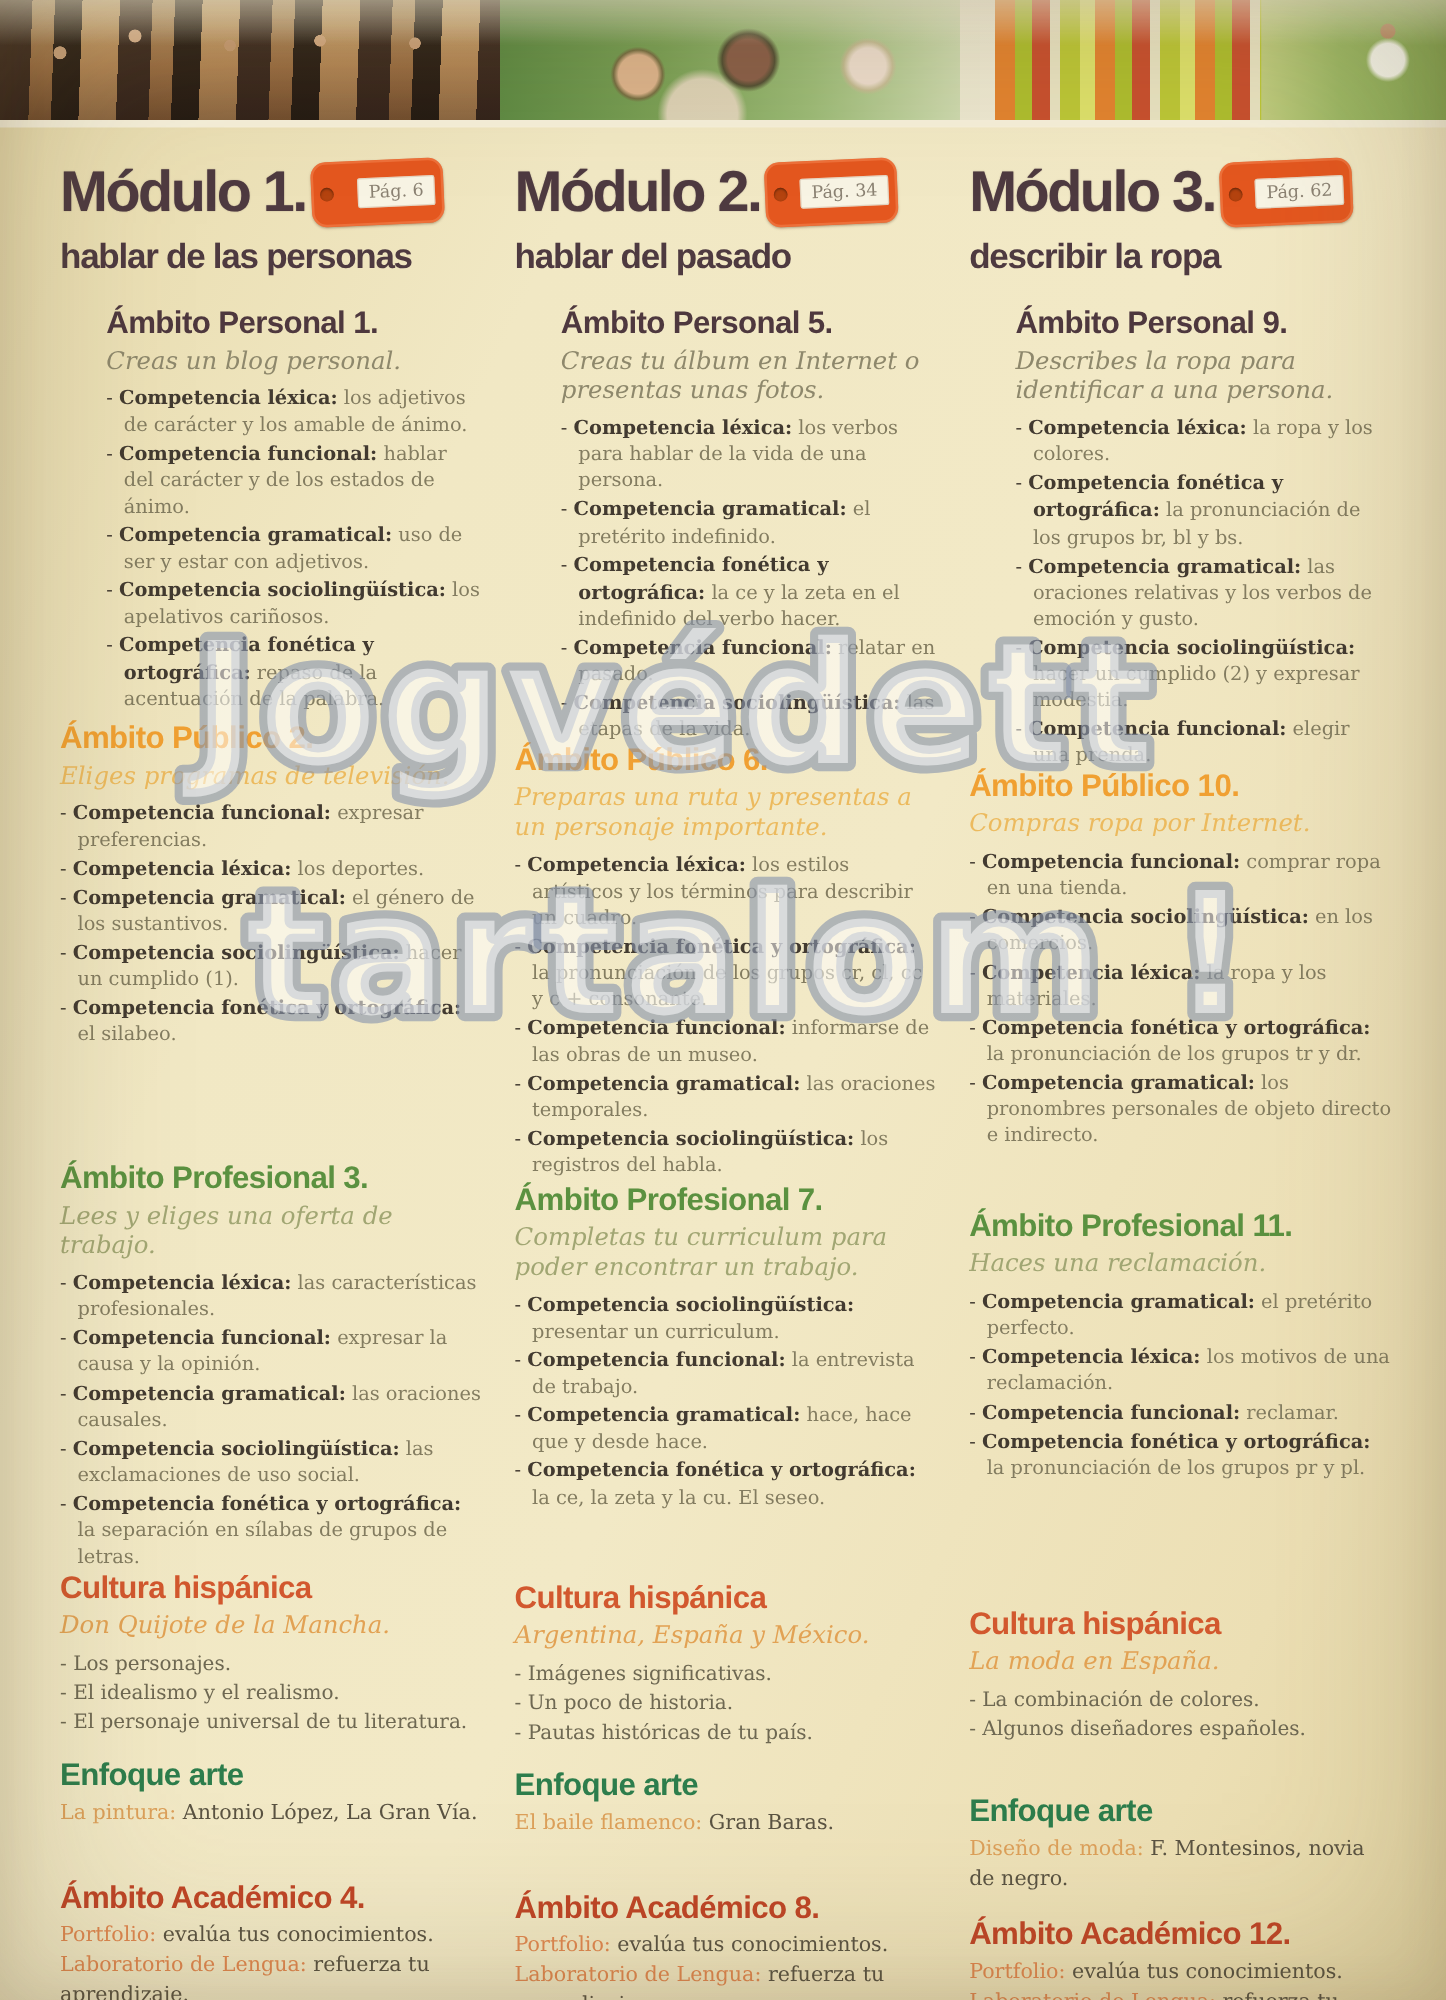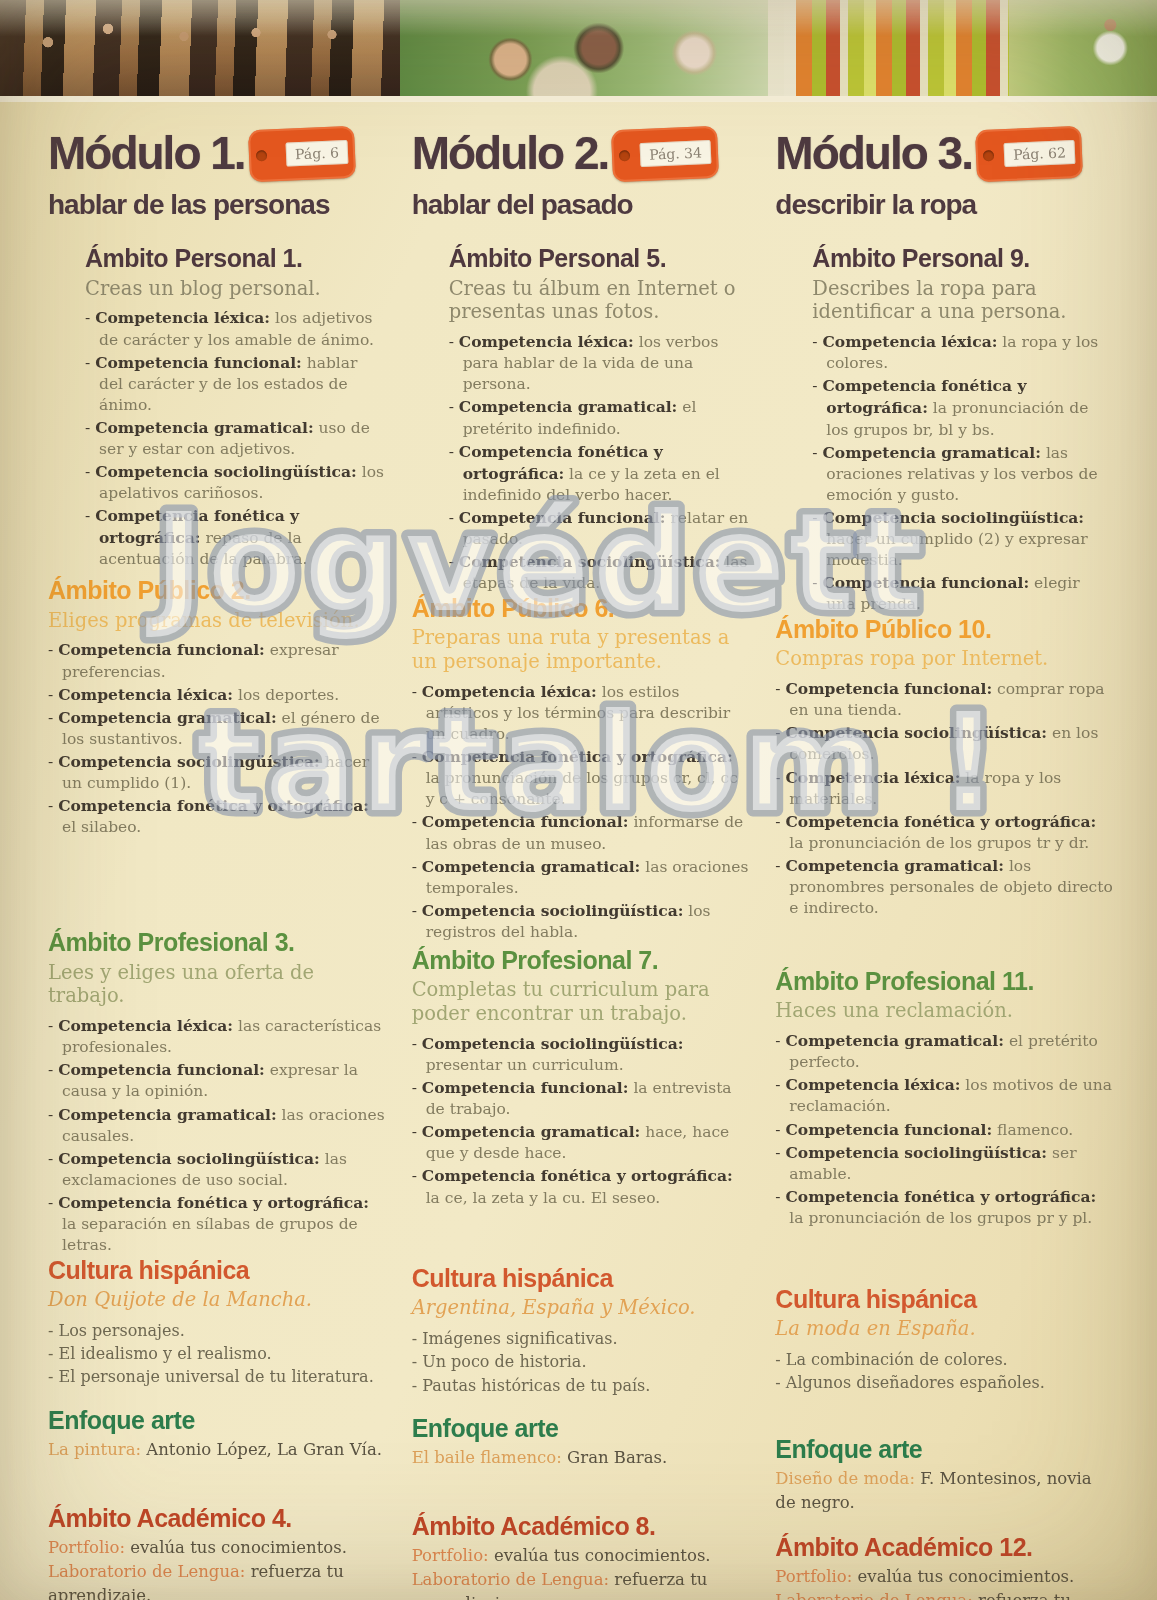--- a/index.html
+++ b/index.html
@@ -75,21 +75,21 @@
   .sec-enfoque{min-height:98px;}
   .sec-heading{font-family:"Liberation Sans",sans-serif;font-weight:bold;
     font-size:25px;letter-spacing:-0.5px;margin:0 0 5px;line-height:1.05;}
   .h-personal{color:#4e383e;}
   .h-publico{color:#f0a032;}
   .h-profesional{color:#5b9140;}
   .h-cultura{color:#d2582e;}
   .h-enfoque{color:#2d7d4c;}
   .h-academico{color:#bf4526;}
 
-  .intro{font-size:19.5px;line-height:1.22;margin:0 0 7px;}
+  .intro{font-size:19.5px;line-height:1.22;margin:0 0 7px;font-style:italic;}
   .intro-personal{color:#8e886c;}
   .intro-publico{color:#ecba5e;}
   .intro-profesional{color:#a1a673;}
   .intro-cultura{color:#e2a254;font-style:italic;}
 
   .comp-list{list-style:none;margin:0;padding:0;}
   .comp-item{font-size:15.5px;line-height:1.36;color:#837c60;
     padding-left:14px;text-indent:-14px;margin:0 0 1px;}
   .comp-item::before{content:"- ";color:#423a30;}
   .comp-label{color:#423a30;font-weight:bold;}
@@ -274,22 +274,21 @@
           <li class="comp-item"><b class="comp-label">Competencia fonética y ortográfica:</b><span class="comp-text"> la pronunciación de los grupos tr y dr.</span></li>
           <li class="comp-item"><b class="comp-label">Competencia gramatical:</b><span class="comp-text"> los pronombres personales de objeto directo e indirecto.</span></li>
         </ul>
       </section>
       <section class="sec sec-profesional">
         <h3 class="sec-heading h-profesional">Ámbito Profesional 11.</h3>
         <p class="intro intro-profesional">Haces una reclamación.</p>
         <ul class="comp-list">
           <li class="comp-item"><b class="comp-label">Competencia gramatical:</b><span class="comp-text"> el pretérito perfecto.</span></li>
           <li class="comp-item"><b class="comp-label">Competencia léxica:</b><span class="comp-text"> los motivos de una reclamación.</span></li>
-          <li class="comp-item"><b class="comp-label">Competencia funcional:</b><span class="comp-text"> flamenco.</span></li>
-          <li class="comp-item"><b class="comp-label">Competencia sociolingüística:</b><span class="comp-text"> ser amable.</span></li>
+          <li class="comp-item"><b class="comp-label">Competencia funcional:</b><span class="comp-text"> reclamar.</span></li>
           <li class="comp-item"><b class="comp-label">Competencia fonética y ortográfica:</b><span class="comp-text"> la pronunciación de los grupos pr y pl.</span></li>
         </ul>
       </section>
       <section class="sec sec-cultura">
         <h3 class="sec-heading h-cultura">Cultura hispánica</h3>
         <p class="intro intro-cultura">La moda en España.</p>
         <ul class="bullet-list">
           <li class="bullet-item">La combinación de colores.</li>
           <li class="bullet-item">Algunos diseñadores españoles.</li>
         </ul>

